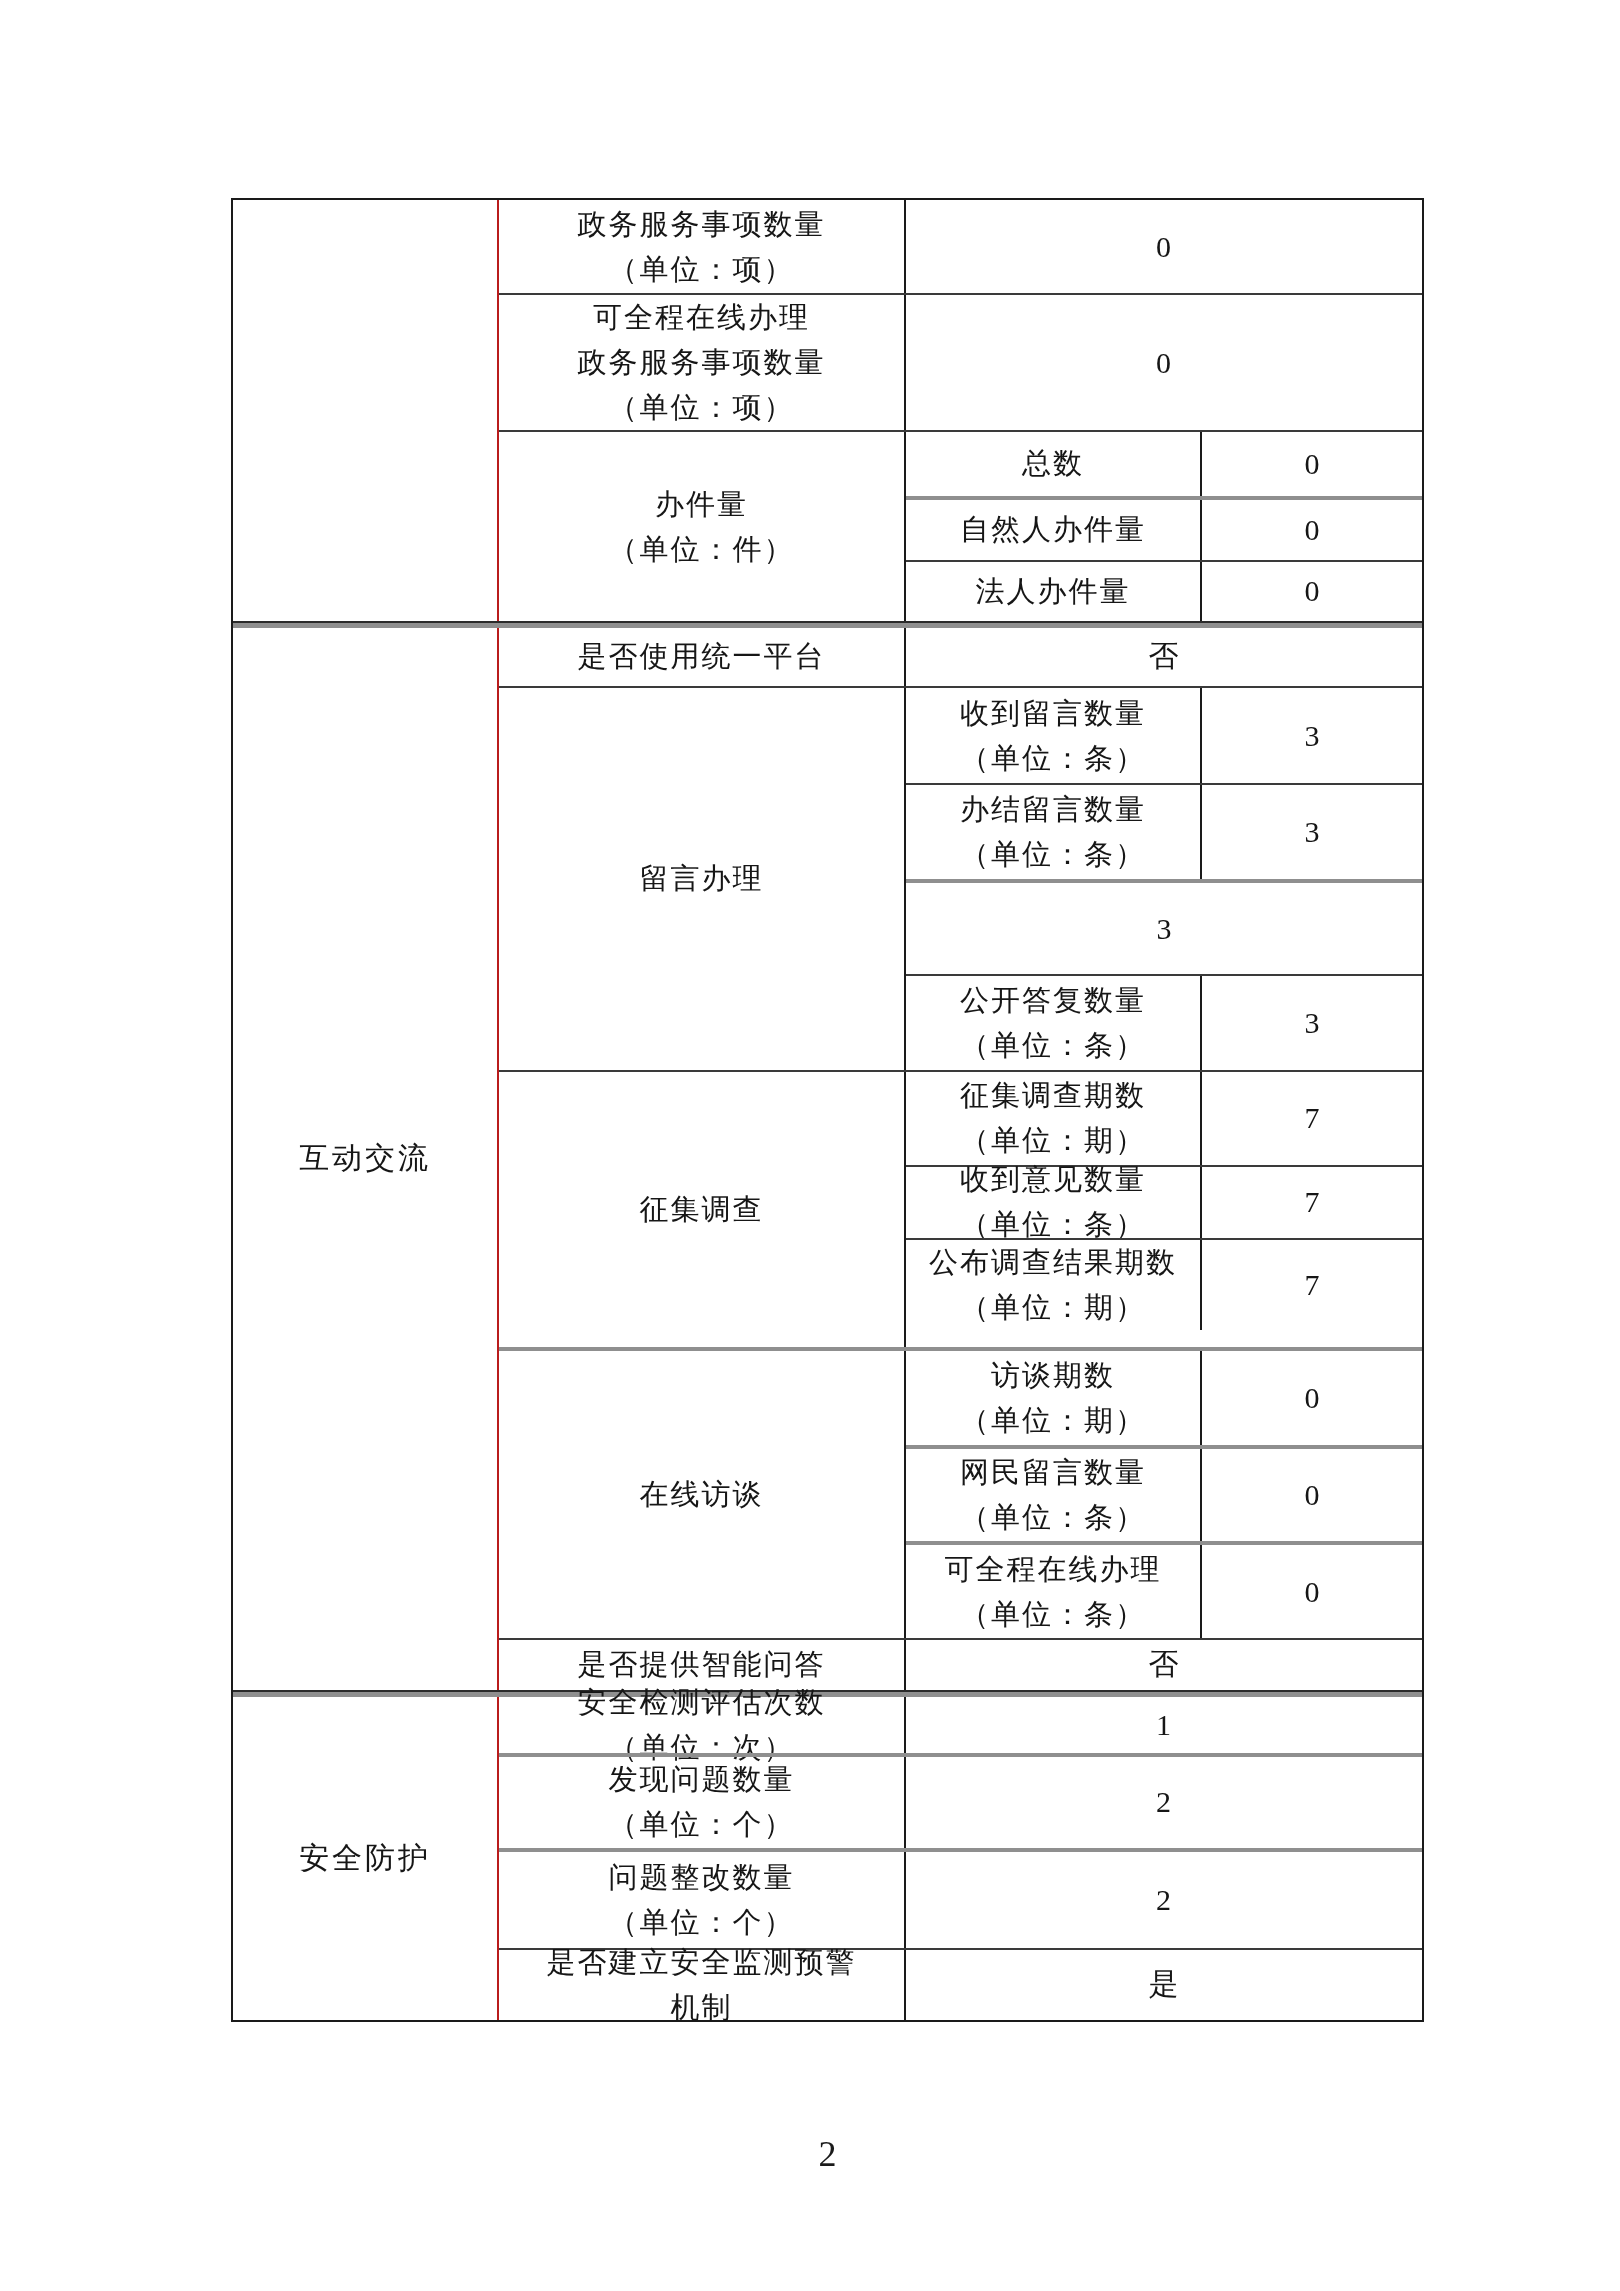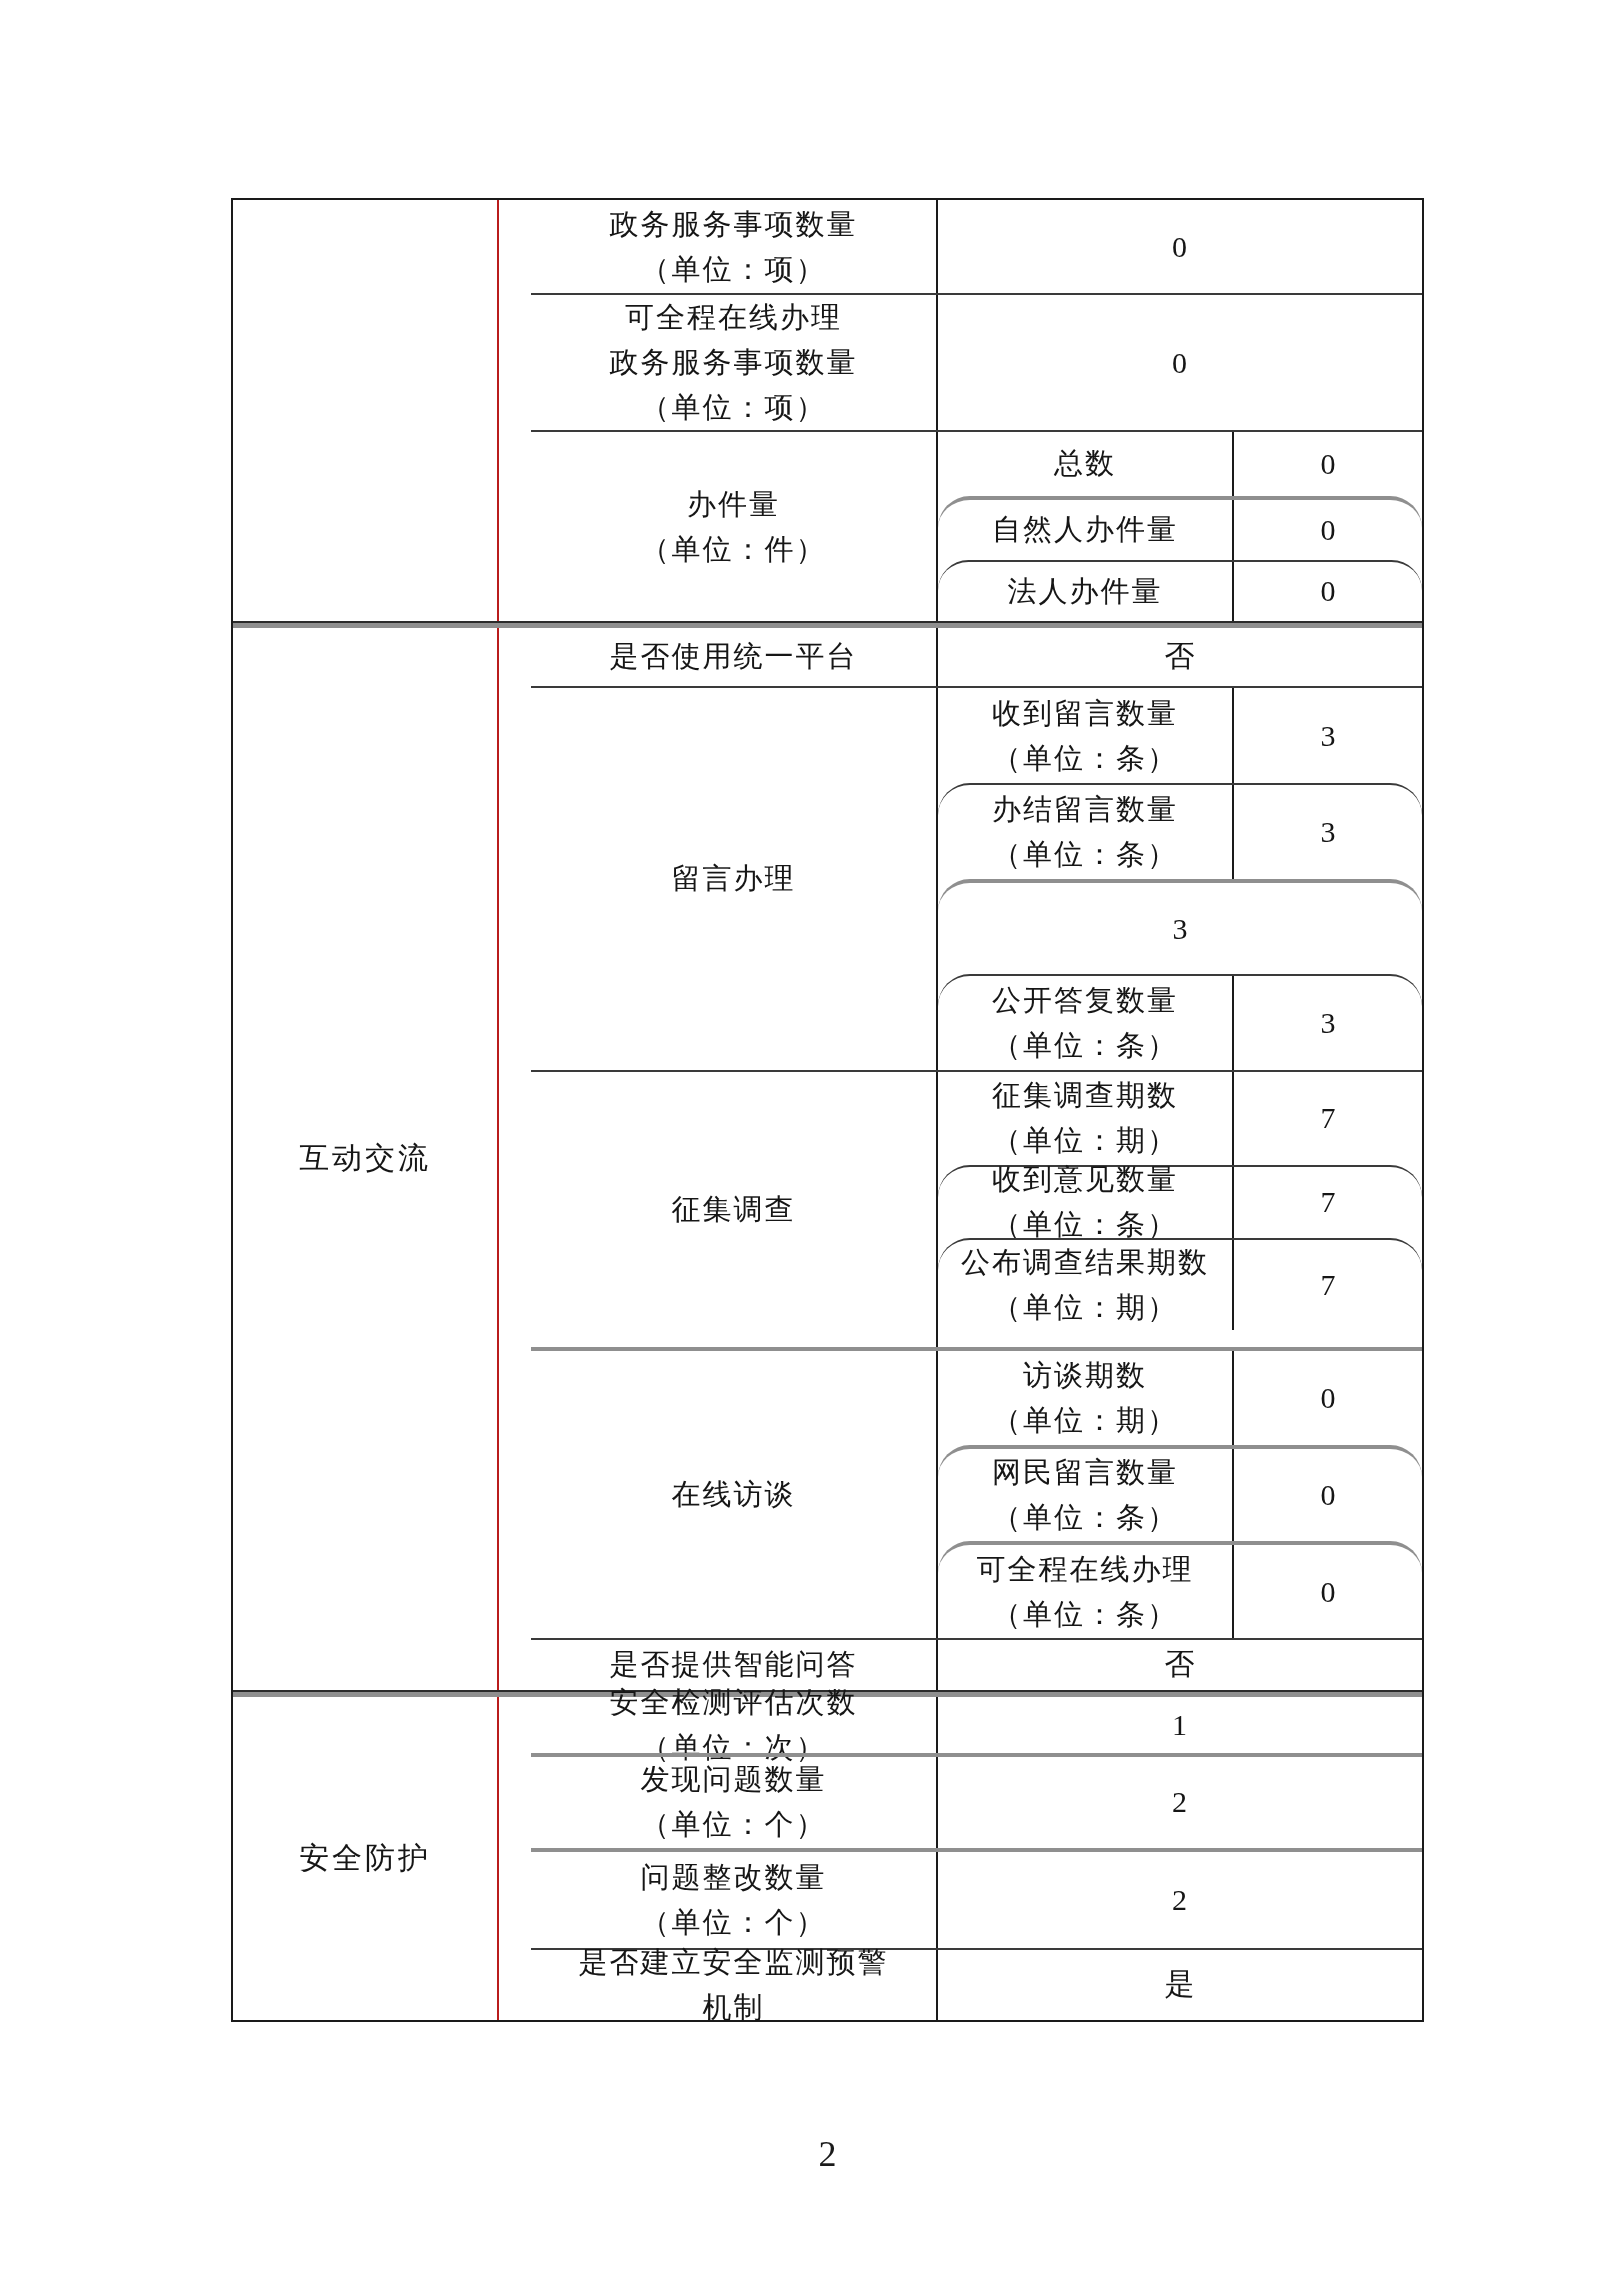--- a/index.html
+++ b/index.html
@@ -11,33 +11,33 @@
   .tbl {
     position:absolute; left:231px; top:198px; width:1193px;
     border:2.9px solid #1a1a1a; box-sizing:border-box; background:#ffffff;
   }
   .sec { display:flex; width:100%; }
   .c1 {
     flex:0 0 266px; box-sizing:border-box; border-right:2px solid #b91c1c;
     display:flex; align-items:center; justify-content:center;
     font-size:30px; letter-spacing:2.9px; text-align:center; white-space:pre-line;
   }
-  .rows { flex:1 1 auto; display:flex; flex-direction:column; min-width:0;margin-left:32px; }
+  .rows { flex:1 1 auto; display:flex; flex-direction:column; min-width:0; }
   .row { display:flex; box-sizing:border-box; width:100%; }
   .lab {
     flex:0 0 407px; box-sizing:border-box; border-right:2px solid #1a1a1a;
     display:flex; align-items:center; justify-content:center;
     text-align:center; white-space:pre-line; font-size:29px; letter-spacing:2px; line-height:45px;
   }
   .val {
     flex:1 1 auto; display:flex; align-items:center; justify-content:center;
     font-size:30px; letter-spacing:1px;
   }
   .subs { flex:1 1 auto; display:flex; flex-direction:column; min-width:0; }
-  .sub { display:flex; box-sizing:border-box; width:100%;border-radius:32px; }
+  .sub { display:flex; box-sizing:border-box; width:100%; }
   .slab {
     flex:0 0 296px; box-sizing:border-box; border-right:2px solid #1a1a1a;
     display:flex; align-items:center; justify-content:center;
     text-align:center; white-space:pre-line; font-size:29px; letter-spacing:2px; line-height:45px;
   }
   .sval { flex:1 1 auto; display:flex; align-items:center; justify-content:center; font-size:30px; }
   .bt { border-top:2px solid #3a3a3a; }
   .gt { border-top:4.9px solid #8f8f8f; }
   .sep { height:4.9px; background:#8f8f8f; border-top:2px solid #2b2b2b; }
   .pageno {

